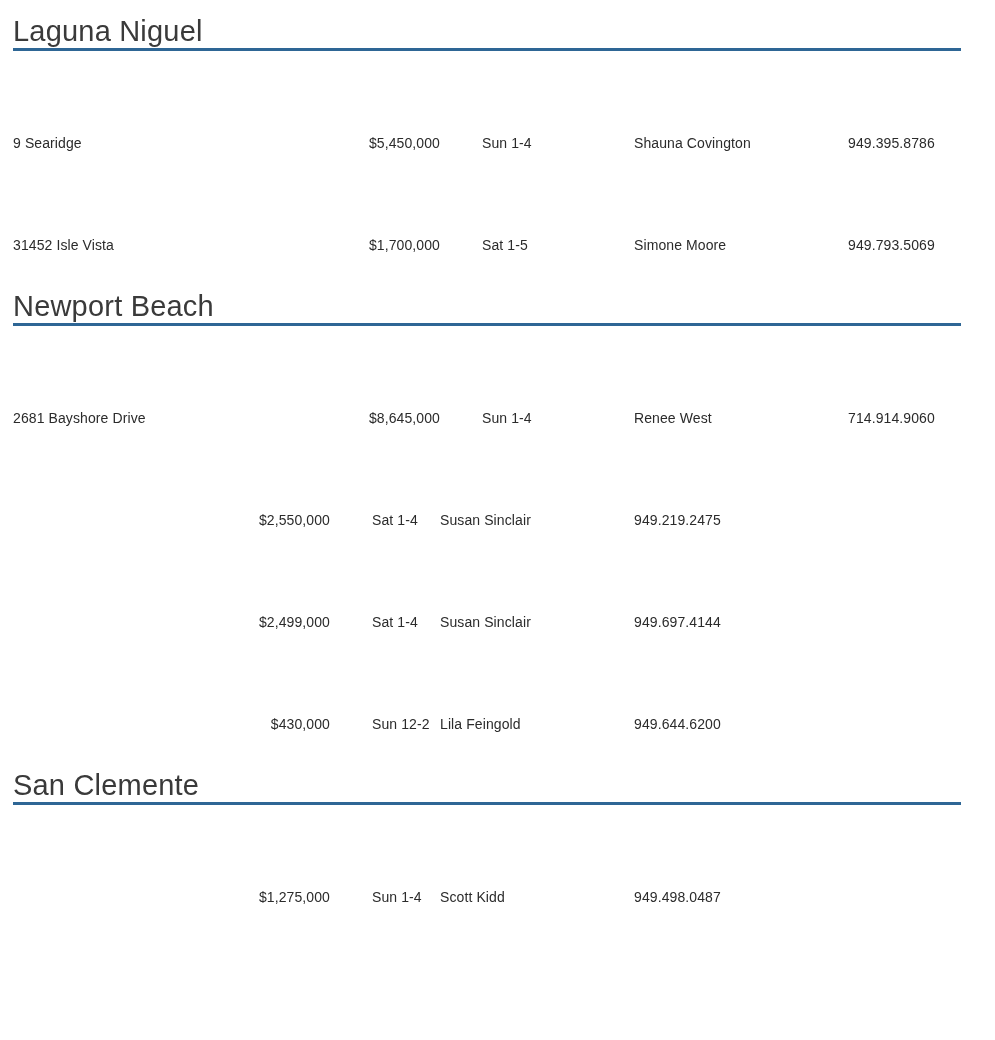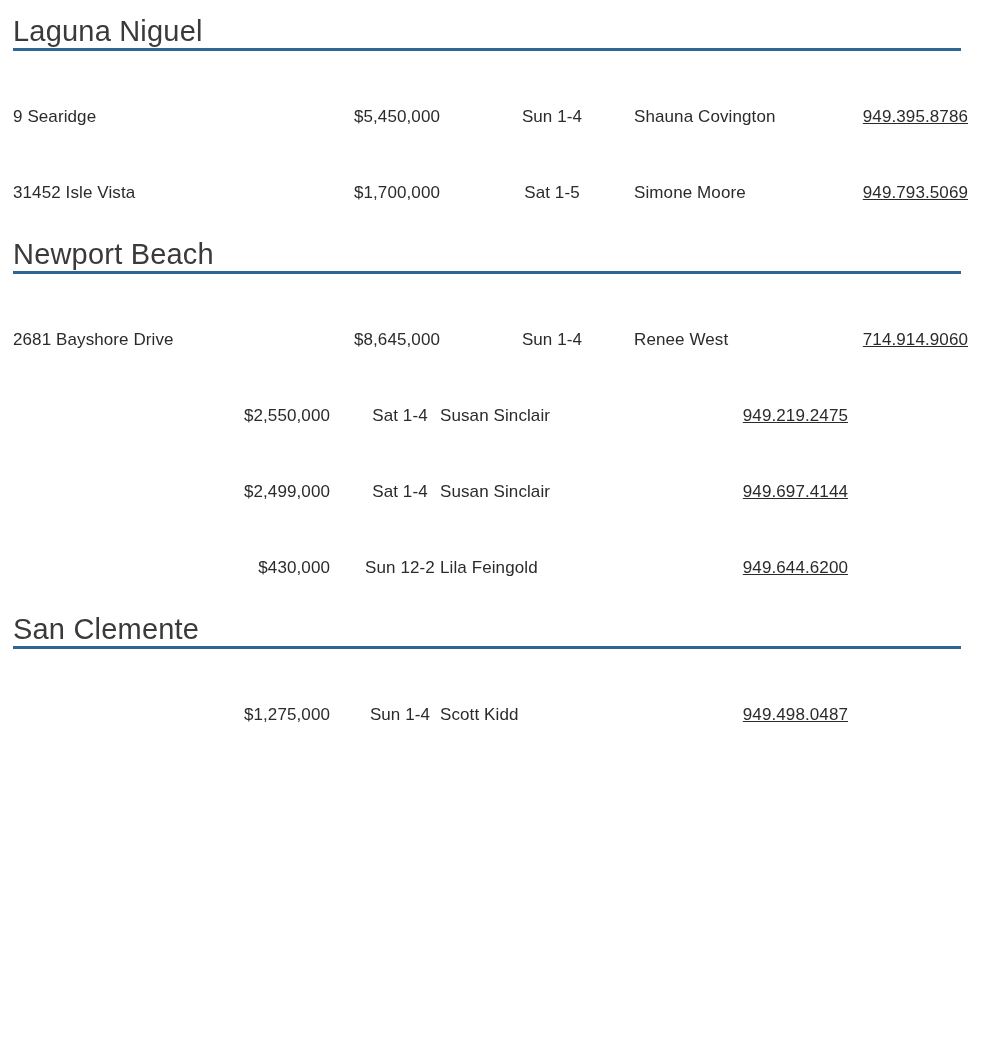--- a/index.html
+++ b/index.html
@@ -28,31 +28,31 @@
     font-weight: 400;
     letter-spacing: 0.2px;
     color: var(--heading-color);
     padding-bottom: 2px;
     border-bottom: 3px solid var(--accent);
     margin-right: 7px; 
   }
   .listing-row {
     display: grid;
     grid-template-columns: 317px 110px 194px 214px 120px;
-    margin-top: 56px;
-    font-size: 17px;
+    margin-top: 82px;
+    font-size: 14px;
     line-height: 20px;
     color: var(--row-color);
     letter-spacing: 0.1px;
   }
   .cell-address { text-align: left; }
   .cell-price   { text-align: right; }
-  .cell-time    { text-align: center; padding-left: 30px; }
+  .cell-time    { text-align: left; padding-left: 42px; }
   .cell-agent   { text-align: left; }
-  .cell-phone   { text-align: right; text-decoration: underline; }
+  .cell-phone   { text-align: left; }
 </style>
 </head>
 <body>
 
 <div class="page">
   <div id="list-root">
   <section class="city-section">
     <h2 class="city-heading">Laguna Niguel</h2>
     <div>
   <div class="listing-row">

